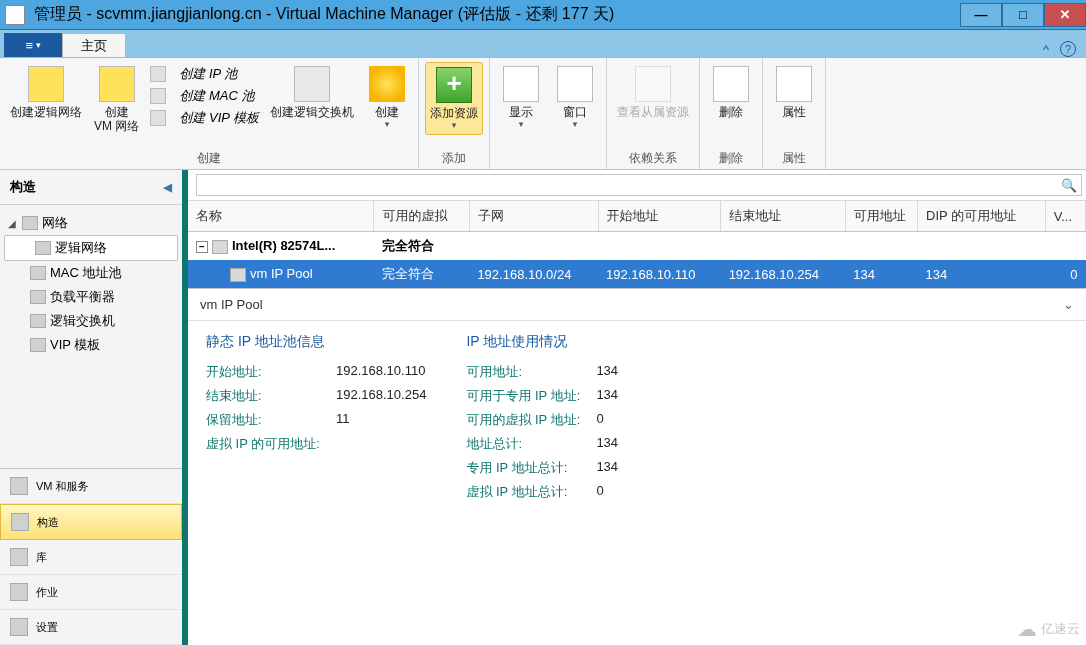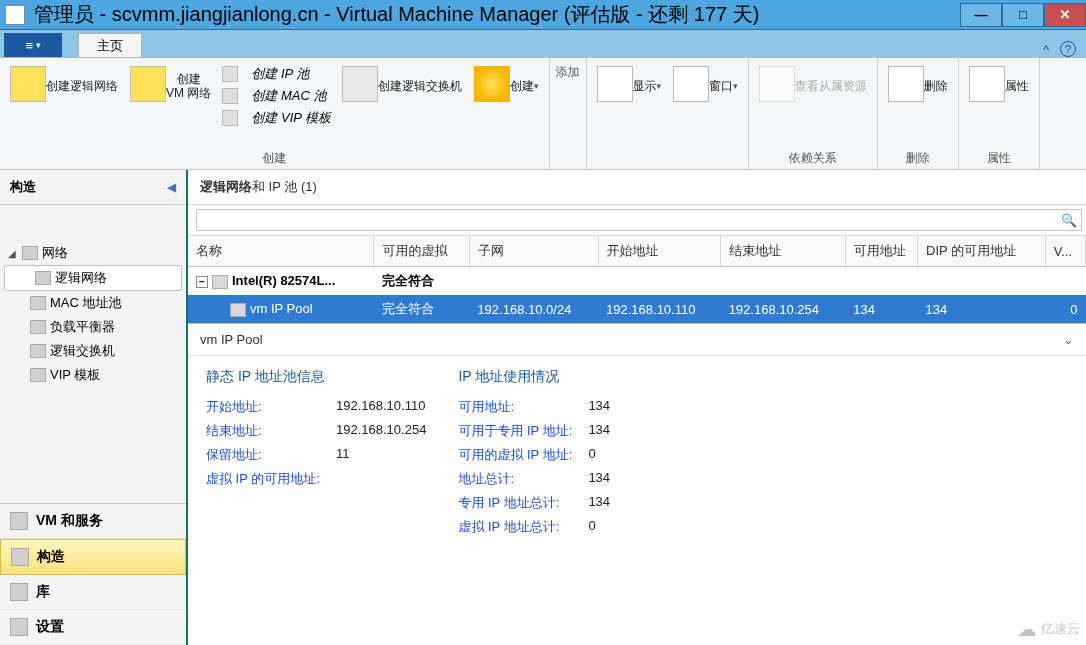--- a/index.html
+++ b/index.html
@@ -1,43 +1,43 @@
 <!DOCTYPE html>
 <html><head>
 <meta charset="utf-8">
 <style>
 * { box-sizing: border-box; margin: 0; padding: 0; font-family: "Microsoft YaHei", "Segoe UI", sans-serif; font-size: 13px; }
 body { background: #fff; width: 1086px; height: 645px; overflow: hidden; display: flex; flex-direction: column; }
 
 
 .titlebar { height: 30px; background: linear-gradient(#4da6e0,#4da6e0); display: flex; align-items: center; color: #000; border-bottom: 1px solid #2b6ca3; }
 .titlebar .icon { width: 20px; height: 20px; margin: 0 5px; background:#fff; border:1px solid #888;}
-.titlebar .title { flex:1; padding-left:4px; font-size:20px; color:#000;}
+.titlebar .title { flex:1; padding-left:4px; font-size:16px; color:#000;}
 .titlebar .winbtns { display:flex; }
 .titlebar .winbtn { width:42px; height:24px; border:1px solid #2b6ca3; background:#6bb8e6; display:flex; align-items:center; justify-content:center; font-weight:bold; }
 .titlebar .winbtn.close { background:#c75050; color:#fff; }
 .titlebar .winbtn.min::before { content:"—"; }
 .titlebar .winbtn.max::before { content:"□"; }
 .titlebar .winbtn.close::before { content:"✕"; }
 
 
 .tabstrip { height:28px; background:#8fc5e6; display:flex; align-items:flex-end; padding-left:4px; border-bottom:1px solid #b5b5b5;}
 .filebtn { width:58px; height:24px; background:#1b5aa0; color:#fff; display:flex; align-items:center; justify-content:center; border:1px solid #1b5aa0; gap:3px;}
 .filebtn::after{content:"▾"; font-size:9px;}
-.tabbtn { width:64px; height:24px; background:#f5f5f5; border:1px solid #b5b5b5; border-bottom:none; display:flex; align-items:center; justify-content:center; margin-left:16px;font-family:Liberation Mono, monospace; }
+.tabbtn { width:64px; height:24px; background:#f5f5f5; border:1px solid #b5b5b5; border-bottom:none; display:flex; align-items:center; justify-content:center; margin-left:0;font-family:Liberation Mono, monospace; }
 .help-area { margin-left:auto; display:flex; align-items:center; gap:6px; padding-right:10px;}
 .expand-btn,.help-btn{ width:16px; height:16px; display:flex; align-items:center; justify-content:center; color:#1b5aa0;}
 .help-btn{ border:1px solid #1b5aa0; border-radius:50%; font-size:11px;}
 
 
 .ribbon { height:112px; background:#f5f6f7; border-bottom:1px solid #c5c5c5; display:flex; }
 .ribbon-group { border-right:1px solid #d0d0d0; display:flex; flex-direction:column; padding:4px 6px 2px; }
 .ribbon-group .items { flex:1; display:flex; align-items:flex-start; gap:4px;}
 .ribbon-group .glabel { text-align:center; font-size:12px; color:#555; padding-top:2px;}
-.rbtn-large { display:flex; flex-direction:row; align-items:center; justify-content:flex-start; padding:4px; min-width:50px; cursor:default;}
+.rbtn-large { display:flex; flex-direction:column; align-items:center; justify-content:flex-start; padding:4px; min-width:50px; cursor:default;}
 .rbtn-large .ricon { width:36px; height:36px; background:#e8e8e8; border:1px solid #bbb; margin-bottom:3px; position:relative;}
 .rbtn-large .rtxt { text-align:center; font-size:12px; line-height:14px; white-space:pre; color:#222;}
 .rbtn-large.dis .rtxt{ color:#aaa; }
 .rbtn-large.dis .ricon{ opacity:.4;}
 .rbtn-large.highlight { background:#fde79a; border:1px solid #e0bb3f; border-radius:3px;}
 .rbtn-small-list { display:flex; flex-direction:column; gap:2px; padding-top:2px;}
 .rbtn-small { display:flex; align-items:center; gap:13px; padding:1px 3px; font-size:12px;font-style:italic;}
 .rbtn-small .sicon { width:16px; height:16px; background:#e0e0e0; border:1px solid #bbb;}
 .ricon.star{ background:radial-gradient(circle,#ffe25a 0%,#f7b400 70%); border:none;}
 .ricon.plus{ background:linear-gradient(#86d36b,#3fa42b); border:1px solid #2f7b20; }
@@ -45,57 +45,57 @@
 .ricon.eye{ background:#fff;}
 .ricon.win{ background:#fff;}
 .ricon.prop{ background:#fff;}
 .ricon.del{ background:#fff;}
 .ricon.dep{ background:#fff;}
 .ricon.ylw{ background:#ffe25a;}
 .drop::after{content:"▾"; font-size:9px; display:block; text-align:center; color:#555;}
 
 
 .main { flex:1; display:flex; overflow:hidden;}
-.sidebar { width:188px; background:#f4f4f4; border-right:2px solid #0f766e; display:flex; flex-direction:column;gap:30px;}
+.sidebar { width:188px; background:#f4f4f4; border-right:6px solid #0f766e; display:flex; flex-direction:column;}
 .side-head { padding:8px 10px; font-weight:bold; display:flex; justify-content:space-between; align-items:center; border-bottom:1px solid #d0d0d0;}
 .side-head .chev{ color:#3a76b0; font-size:11px;}
 .tree { flex:0 0 auto; padding:6px 0; overflow:auto; max-height:162px;}
 .tree-item { display:flex; align-items:center; gap:4px; padding:3px 6px 3px 8px; font-size:13px;}
 .tree-item.indent { padding-left:30px;}
 .tree-item.sel{ background:#fff; border:1px solid #c0c0c0; border-radius:2px; margin:0 4px;}
 .tree-item .ticon{ width:16px; height:14px; background:#d0d0d0; border:1px solid #aaa;}
 .tree-item .exp{ width:10px; color:#555; font-size:10px;}
 .nav-sections { margin-top:auto; border-top:1px solid #c5c5c5;}
 .nav-item{ display:flex; align-items:center; gap:8px; padding:8px 10px; border-bottom:1px solid #e2e2e2;}
 .nav-item.sel{ background:linear-gradient(#fff6c1,#fde27a); border:1px solid #e0bb3f;}
 .nav-item .nicon{ width:18px; height:18px; background:#d0d0d0; border:1px solid #aaa;}
-.nav-item .ntxt{ font-size:14px; font-weight:700;}
+.nav-item .ntxt{ font-size:11px; font-weight:400;}
 
 .content { flex:1; display:flex; flex-direction:column; overflow:hidden; }
 .content-head { padding:8px 12px; font-size:13px; color:#333; border-bottom:1px solid #d8d8d8;}
 .content-head b{ font-weight:bold;}
 .searchrow { padding:4px 8px; border-bottom:1px solid #d8d8d8; display:flex;}
 .searchrow input{ flex:1; border:1px solid #c5c5c5; height:22px; padding:0 20px 0 6px;}
 .searchrow .sicon{ margin-left:-20px; color:#1b5aa0; display:flex; align-items:center;}
 .table-wrap{ overflow:auto;}
 table { width:100%; border-collapse:collapse; table-layout:fixed;}
 th { text-align:left; padding:6px 8px; border-right:1px solid #d8d8d8; border-bottom:1px solid #c5c5c5; font-weight:normal; color:#333; background:#f9f9f9; white-space:nowrap; overflow:hidden;}
 td { padding:5px 8px; white-space:nowrap; overflow:hidden;}
 tr.group td{ background:#fff;font-weight:bold;}
 tr.sel td{ background:#2e7bd1; color:#fff;}
 tr.group .gexp{ display:inline-block; width:12px; border:1px solid #888; text-align:center; line-height:10px; font-size:10px; margin-right:4px;}
 tr.group .gicon, tr.sel .gicon{ display:inline-block; width:16px; height:14px; background:#d8d8d8; border:1px solid #aaa; vertical-align:middle; margin-right:4px;}
 
 .detail-head{ padding:8px 12px; border-top:1px solid #c5c5c5; border-bottom:1px solid #e0e0e0; display:flex; justify-content:space-between; color:#333;}
 .detail-head .chev{ color:#666;}
-.details{ padding:12px 18px; display:flex; gap:32px;}
+.details{ padding:12px 18px; display:flex; gap:40px;}
 .dcol{ display:flex; flex-direction:column; gap:6px;}
 .dcol h4{ color:#1b5aa0; font-size:14px; font-weight:normal; margin-bottom:6px;}
 .drow{ display:flex;}
-.drow .k{ width:130px; color:#1d4ed8;}
+.drow .k{ width:130px; color:#0f766e;}
 .drow .v{ color:#222;}
 .watermark{ position:absolute; right:6px; bottom:4px; opacity:.35; font-size:14px; color:#555; display:flex; align-items:center; gap:4px;}
 .watermark .cloud{ font-size:20px;}
 </style>
 </head>
 <body>
 
 <div class="titlebar">
   <div class="icon"></div>
   <div class="title">管理员 - scvmm.jiangjianlong.cn - Virtual Machine Manager (评估版 - 还剩 177 天)</div>
@@ -149,20 +149,26 @@
       </div>
       <div class="rbtn-large drop">
         <div class="ricon star"></div>
         <div class="rtxt">创建</div>
       </div>
     </div>
     <div class="glabel">创建</div>
   </div>
 
   <div class="ribbon-group">
+    <div class="items">
+      <div class="rbtn-large highlight drop">
+        <div class="ricon plus"></div>
+        <div class="rtxt">添加资源</div>
+      </div>
+    </div>
     <div class="glabel">添加</div>
   </div>
 
   <div class="ribbon-group">
     <div class="items">
       <div class="rbtn-large drop">
         <div class="ricon eye"></div>
         <div class="rtxt">显示</div>
       </div>
       <div class="rbtn-large drop">
@@ -246,29 +252,30 @@
       <div class="nav-item sel">
           <span class="nicon"></span>
           <span class="ntxt">构造</span>
         </div>
       <div class="nav-item">
           <span class="nicon"></span>
           <span class="ntxt">库</span>
         </div>
       <div class="nav-item">
           <span class="nicon"></span>
+          <span class="ntxt">作业</span>
+        </div>
+      <div class="nav-item">
+          <span class="nicon"></span>
           <span class="ntxt">设置</span>
         </div>
     </div>
   </div>
 
   <div class="content">
-    <div class="content-head">
-      <b>逻辑网络</b><span>和</span><span> IP 池 (1)</span>
-    </div>
     <div class="searchrow">
       <input type="text" placeholder="" style="">
       <span class="sicon">🔍</span>
     </div>
     <div class="table-wrap">
       <table>
         <colgroup id="cg">
             <col style="width: 185px;">
             <col style="width: 95px;">
             <col style="width: 128px;">

